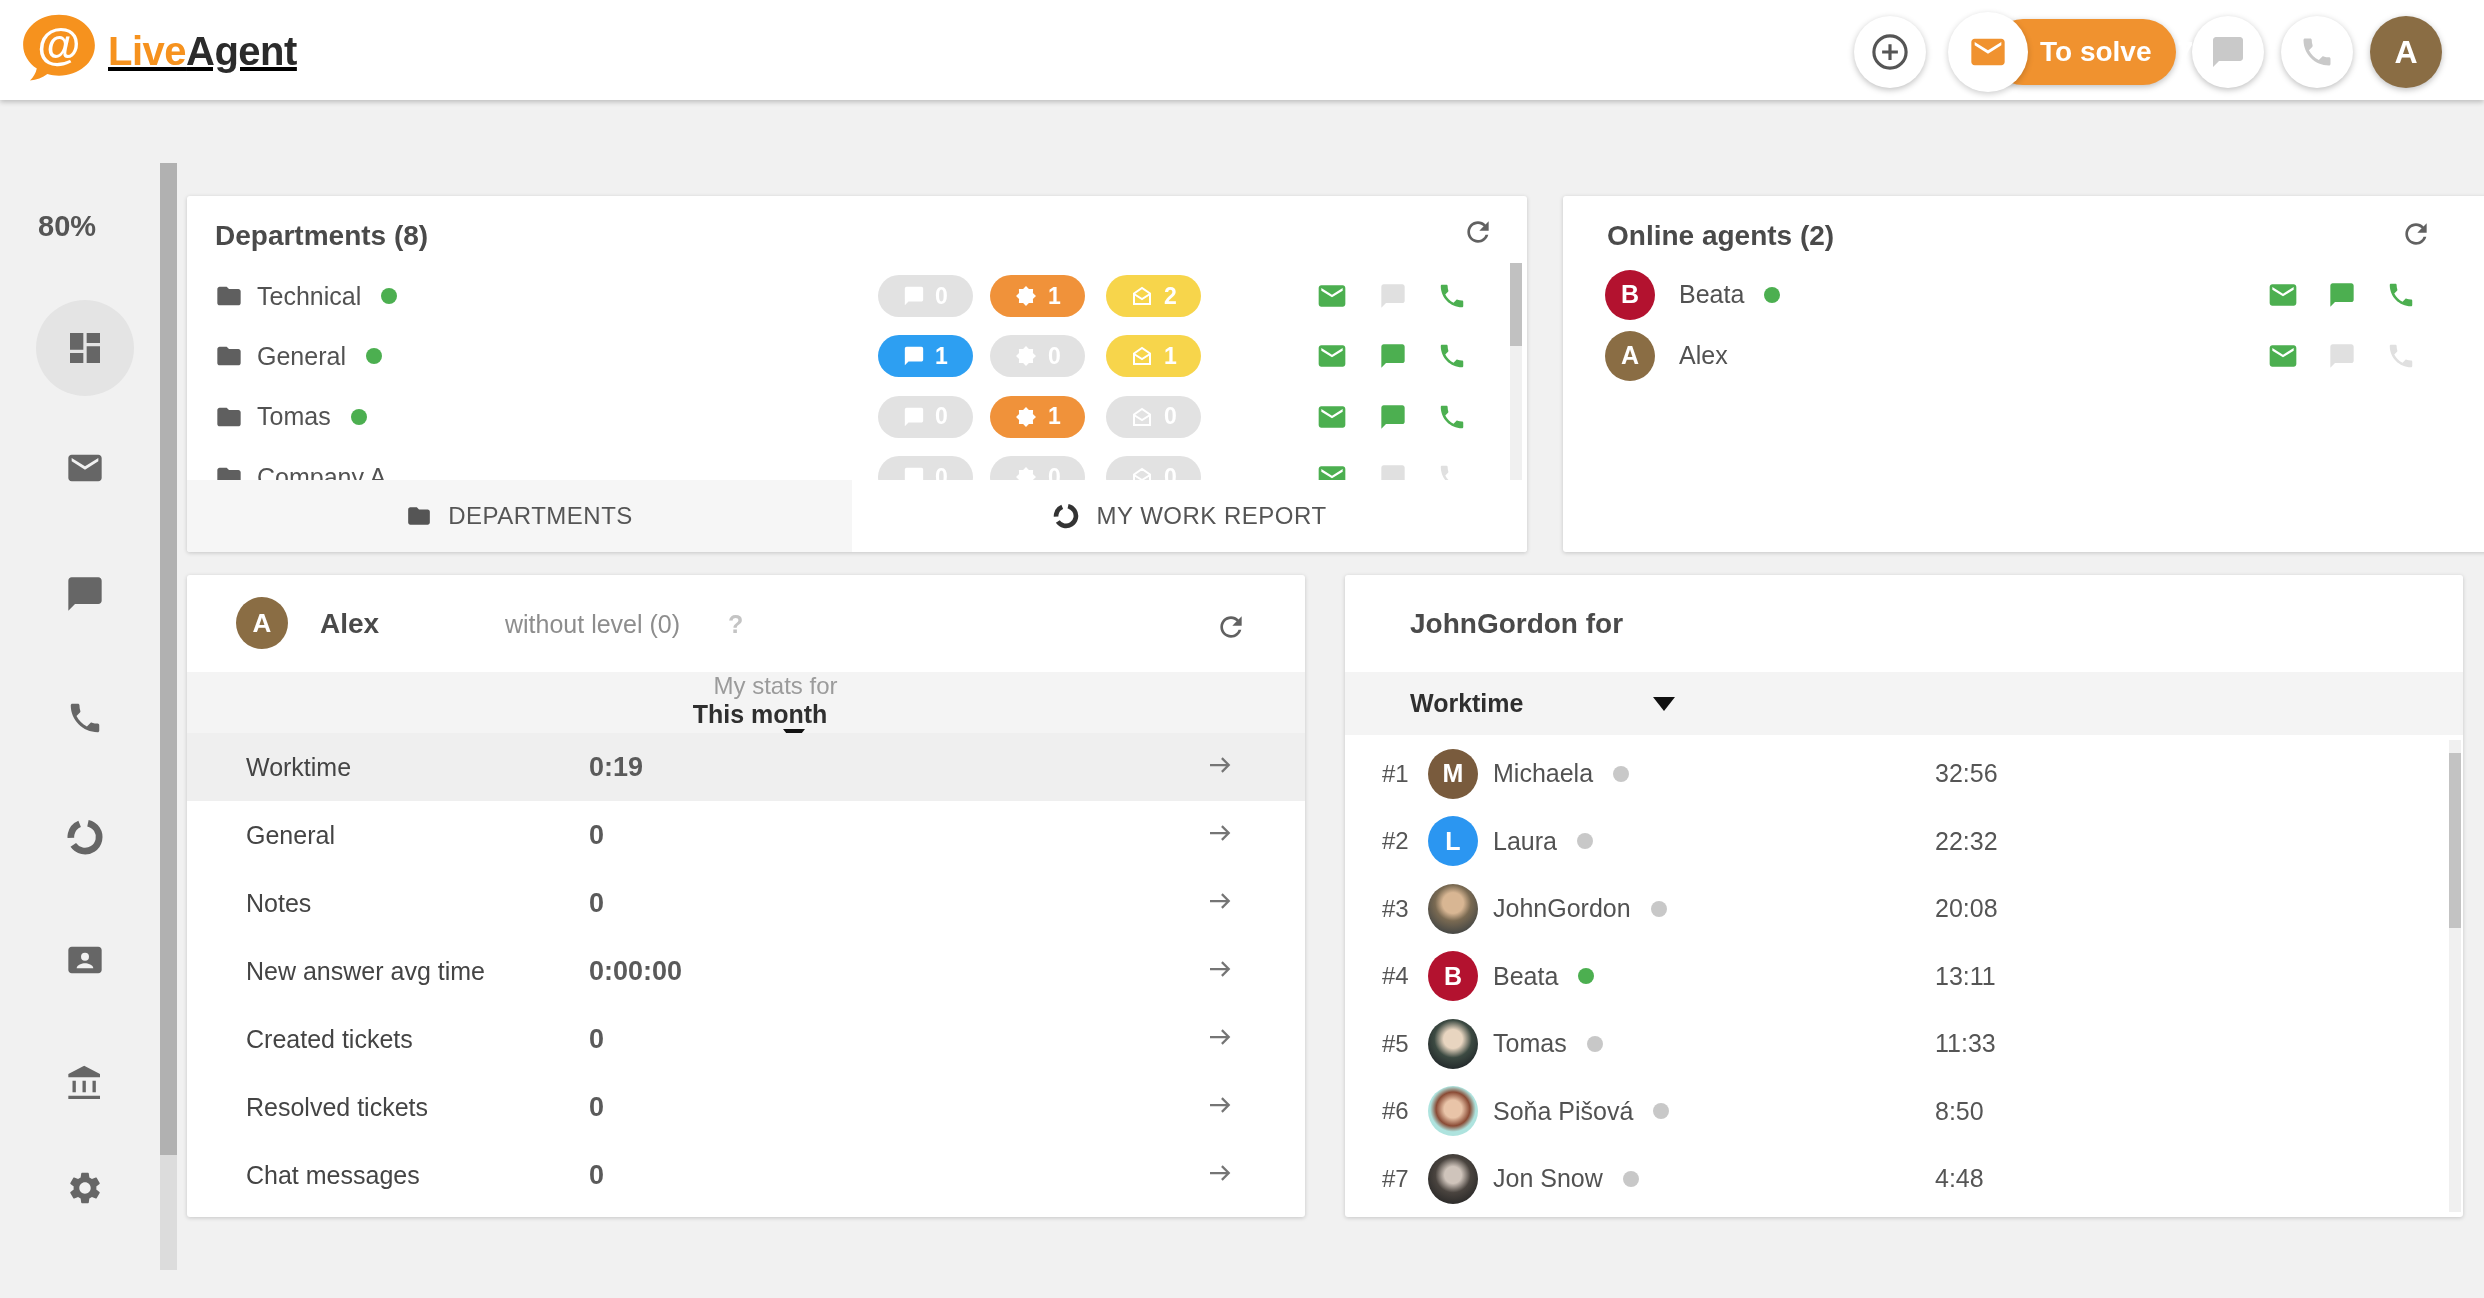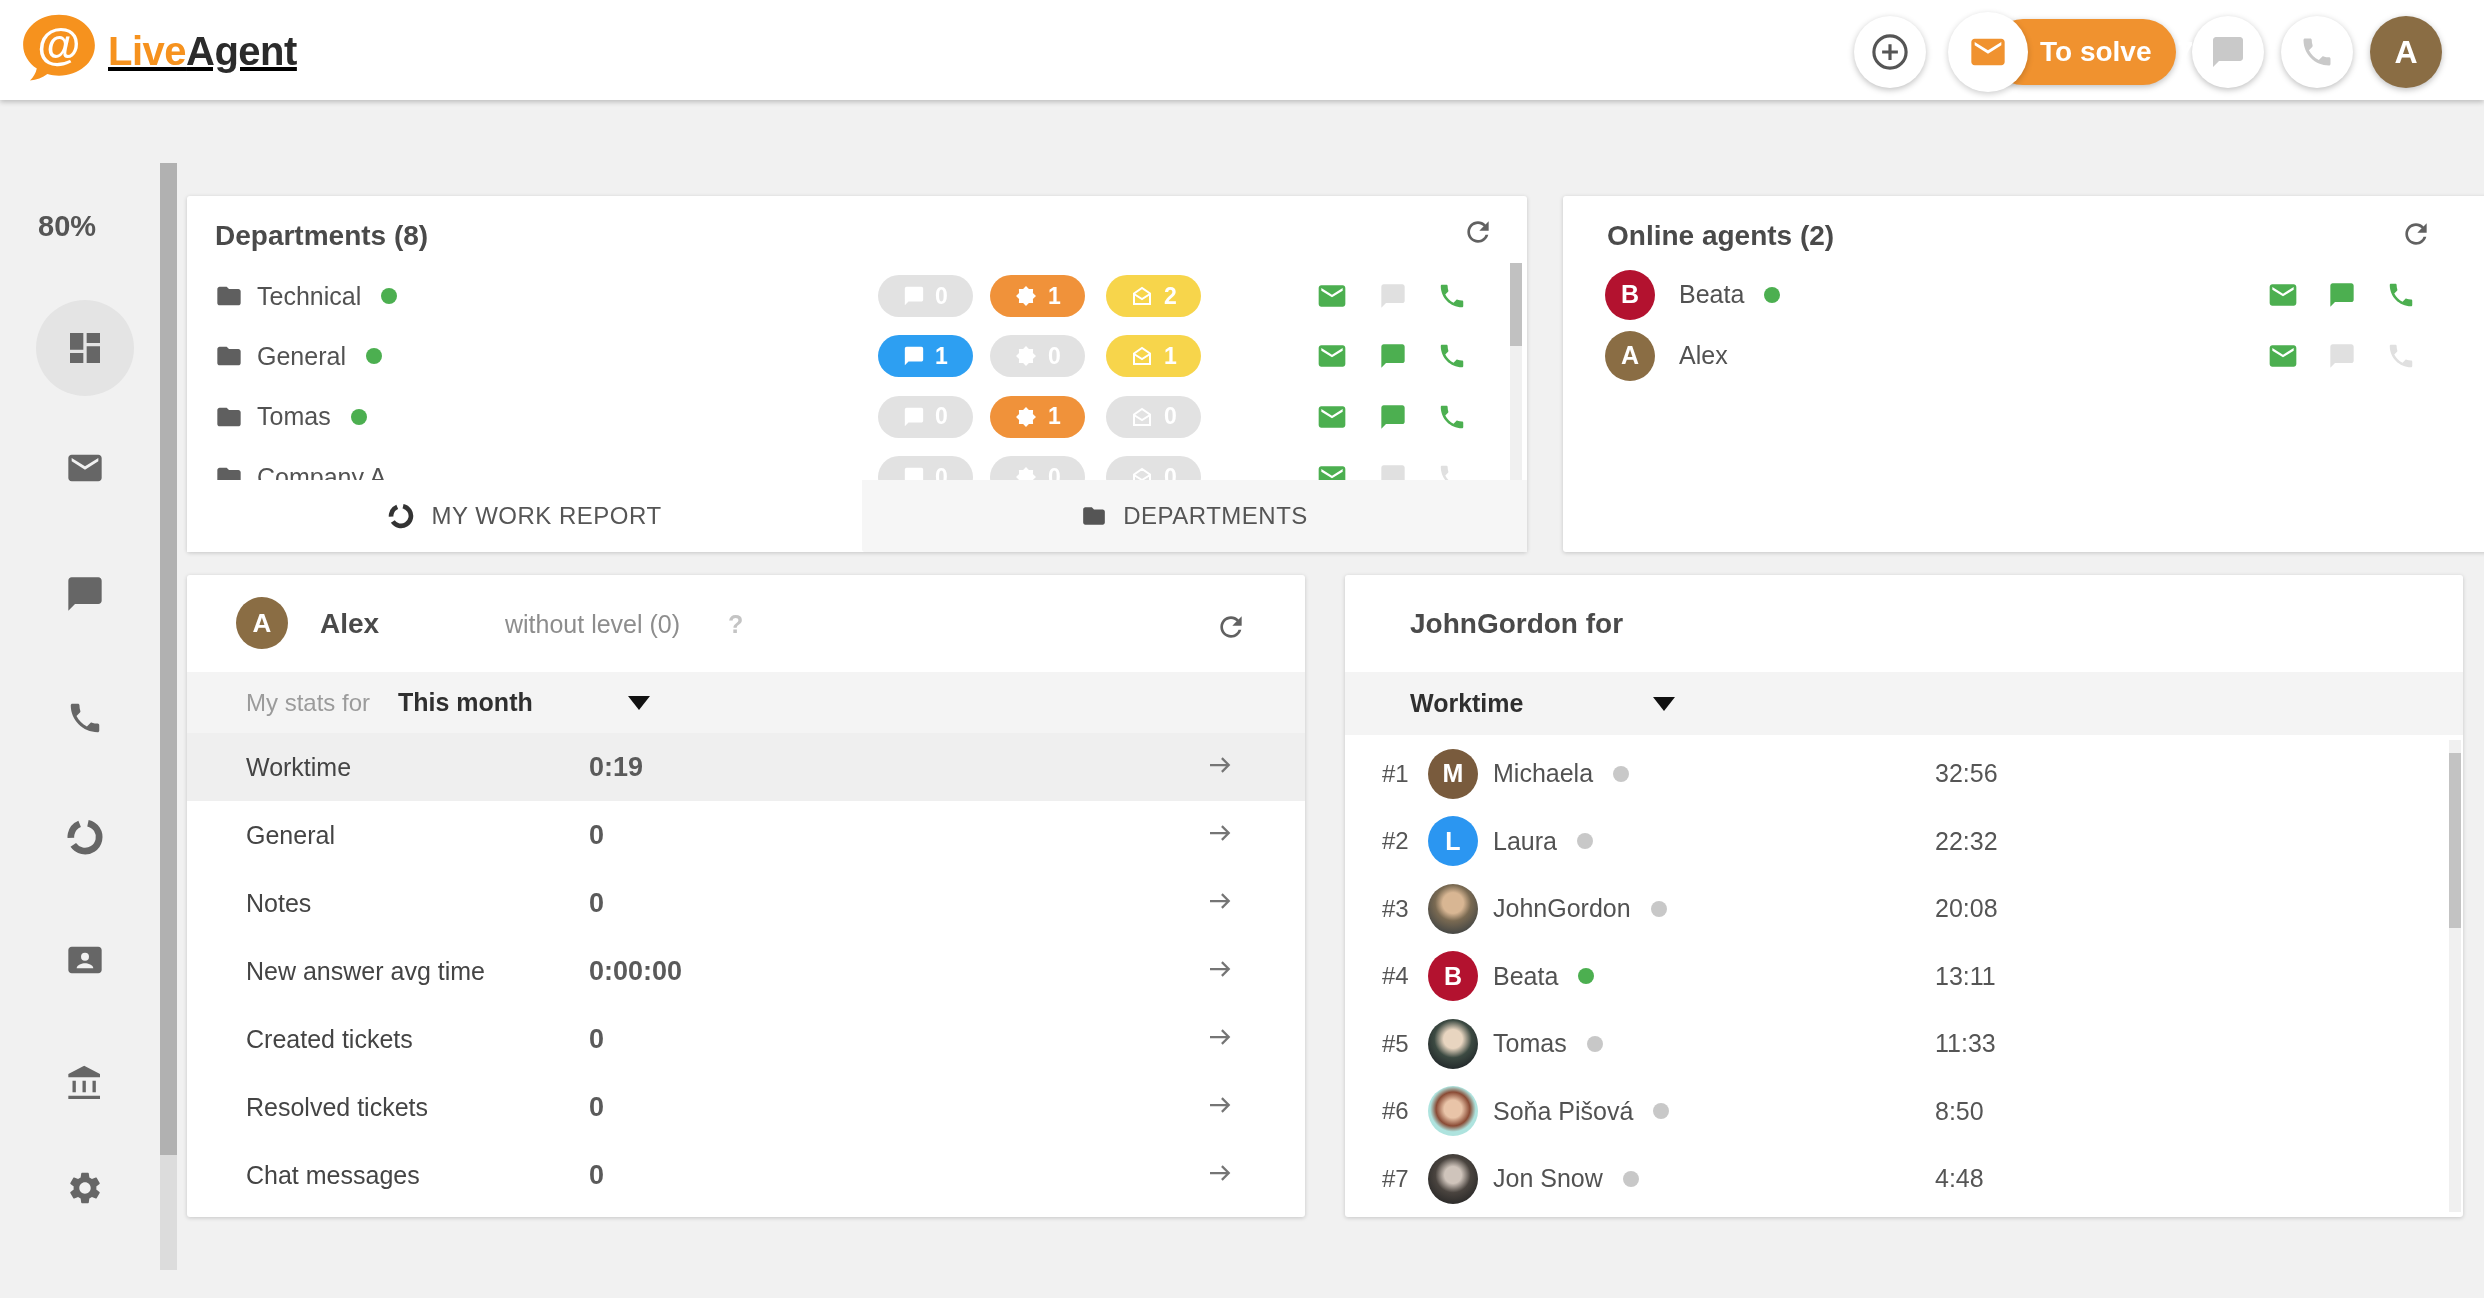--- a/index.html
+++ b/index.html
@@ -352,31 +352,31 @@
             </svg>
           </span>
       </div>
     </div>
 
     <div class="v-scroll-track" style="left:1323px;top:67px;width:12px;height:217px;background:#f0f0f0;">
       <div class="v-scroll-thumb" style="left:0;top:0;width:12px;height:83px;background:#c1c1c1;"></div>
     </div>
 
     <div class="tab-row">
+      <div class="tab tab-left">
+        <svg width="26" height="26" viewBox="0 0 24 24">
+            <path fill="#555" d="M10 4H4c-1.1 0-2 .9-2 2v12c0 1.1.9 2 2 2h16c1.1 0 2-.9 2-2V8c0-1.1-.9-2-2-2h-8l-2-2z"></path>
+          </svg>
+        <span>DEPARTMENTS</span>
+      </div>
       <div class="tab tab-right">
         <svg width="28" height="28" viewBox="0 0 24 24">
             <circle cx="12" cy="12" r="8.5" fill="none" stroke="#333" stroke-width="4" stroke-dasharray="33 4.5 10.5 5.4" transform="rotate(-78 12 12)"></circle>
           </svg>
         <span>MY WORK REPORT</span>
-      </div>
-      <div class="tab tab-left">
-        <svg width="26" height="26" viewBox="0 0 24 24">
-            <path fill="#555" d="M10 4H4c-1.1 0-2 .9-2 2v12c0 1.1.9 2 2 2h16c1.1 0 2-.9 2-2V8c0-1.1-.9-2-2-2h-8l-2-2z"></path>
-          </svg>
-        <span>DEPARTMENTS</span>
       </div>
     </div>
   </div>
 
   <div class="panel" style="left:1563px;top:196px;width:1078px;height:356px;">
     <div class="abs panel-title" style="left:44px;top:24px;">Online agents (2)</div>
     <div class="abs refresh" style="left:837px;top:22px;">
       <svg width="32" height="32" viewBox="0 0 24 24">
           <path fill="currentColor" d="M17.65 6.35C16.2 4.9 14.21 4 12 4c-4.42 0-7.99 3.58-7.99 8s3.57 8 7.99 8c3.73 0 6.84-2.55 7.73-6h-2.08c-.82 2.33-3.04 4-5.65 4-3.31 0-6-2.69-6-6s2.69-6 6-6c1.66 0 3.14.69 4.22 1.78L13 11h7V4l-2.35 2.35z"></path>
         </svg>
@@ -437,21 +437,21 @@
       <span class="abs wr-name" style="left:133px;top:33px;">Alex</span>
       <span class="abs wr-level" style="left:318px;top:35px;">without level (0)</span>
       <span class="abs wr-help" style="left:541px;top:35px;">?</span>
       <span class="abs refresh" style="left:1028px;top:36px;">
         <svg width="32" height="32" viewBox="0 0 24 24">
             <path fill="currentColor" d="M17.65 6.35C16.2 4.9 14.21 4 12 4c-4.42 0-7.99 3.58-7.99 8s3.57 8 7.99 8c3.73 0 6.84-2.55 7.73-6h-2.08c-.82 2.33-3.04 4-5.65 4-3.31 0-6-2.69-6-6s2.69-6 6-6c1.66 0 3.14.69 4.22 1.78L13 11h7V4l-2.35 2.35z"></path>
           </svg>
       </span>
     </div>
 
-    <div class="statsbar" style="top:97px;height:61px;">
+    <div class="statsbar" style="top:97px;height:61px;flex-direction:column;">
       <span class="statsbar-label" style="margin-left:59px;">My stats for</span>
       <span class="dd-value" style="margin-left:28px;">This month</span>
       <span class="caret" style="margin-left:95px;"></span>
     </div>
 
     <div class="abs" style="left:0;top:158px;width:100%;">
       <div class="stat-row selected">
         <span class="stat-label">Worktime</span>
         <span class="stat-value">0:19</span>
         <span class="stat-arrow"><svg width="30" height="30" viewBox="0 0 24 24">

